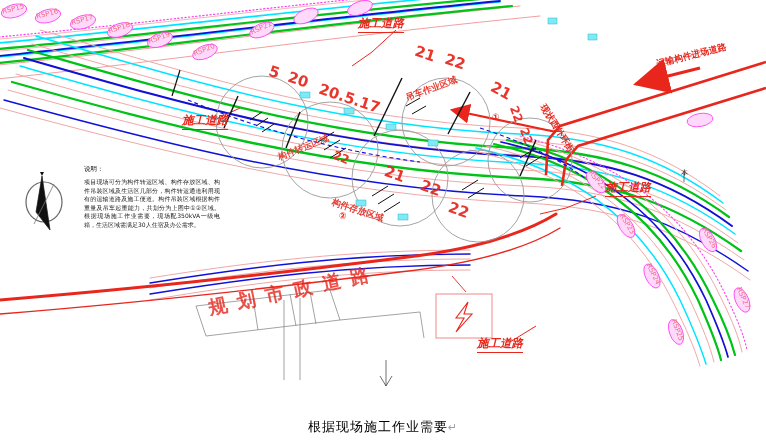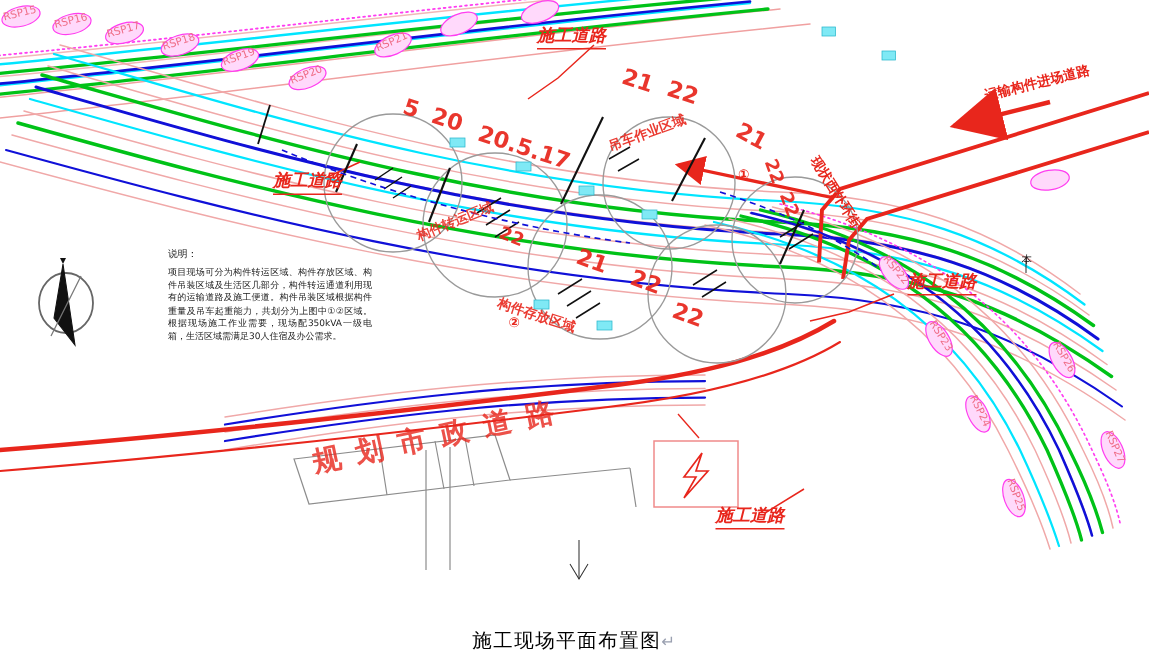--- a/index.html
+++ b/index.html
@@ -3,21 +3,21 @@
 <meta charset="utf-8">
 <style>
   html,body{margin:0;padding:0;background:#ffffff;}
   body{width:766px;height:443px;font-family:"DejaVu Sans","Liberation Sans",sans-serif;overflow:hidden;position:relative;}
   #stage{position:relative;width:766px;height:443px;background:#fff;}
   svg#drawing{position:absolute;left:0;top:0;width:766px;height:443px;}
 
   .cap{position:absolute;width:100%;text-align:center;font-size:13px;color:#000;font-family:"DejaVu Sans","Liberation Sans",sans-serif;letter-spacing:1px;}
   .pilcrow{color:#9aa0b0;font-size:11px;}
 
-  .note-box{position:absolute;left:84px;top:165px;width:136px;color:#111;margin-left:28px;}
+  .note-box{position:absolute;left:84px;top:165px;width:136px;color:#111;}
   .note-title{font-size:6.5px;line-height:9px;}
   .note-body{font-size:6px;line-height:8.6px;text-align:justify;margin-top:4px;color:#1a1a1a;}
 
   .rlabel{position:absolute;color:#e8261c;font-size:11.5px;font-weight:bold;white-space:nowrap;
           font-family:"DejaVu Sans","Liberation Sans",sans-serif;}
   .rlabel.u{border-bottom:1.4px solid #e8261c;padding-bottom:1px;font-style:italic;}
   .rlabel.sm{font-size:9px;}
   .dim{position:absolute;color:#e8261c;font-size:15px;font-weight:bold;white-space:nowrap;opacity:.92;}
   .dim.s{font-size:12px;}
   .pink{position:absolute;color:#ef6d87;font-size:9px;white-space:nowrap;}
@@ -266,16 +266,16 @@
   <div class="pink" style="left:616px;top:220px;transform:rotate(58deg);font-size:7px;">RSP23</div>
   <div class="pink" style="left:642px;top:270px;transform:rotate(64deg);font-size:7px;">RSP24</div>
   <div class="pink" style="left:666px;top:326px;transform:rotate(70deg);font-size:7px;">RSP25</div>
 
   <div class="pink" style="left:698px;top:234px;transform:rotate(60deg);font-size:7px;">RSP26</div>
   <div class="pink" style="left:732px;top:294px;transform:rotate(66deg);font-size:7px;">RSP27</div>
 
   <div class="bk" style="left:681px;top:168px;font-size:7px;">本</div>
 
   <div class="cap" style="left:0;top:418px;">
-    <span>施工现场平面布置图</span><span class="pilcrow">↵</span>
+    <span>根据现场施工作业需要</span><span class="pilcrow">↵</span>
   </div>
 
 </div>
 
 </body></html>

